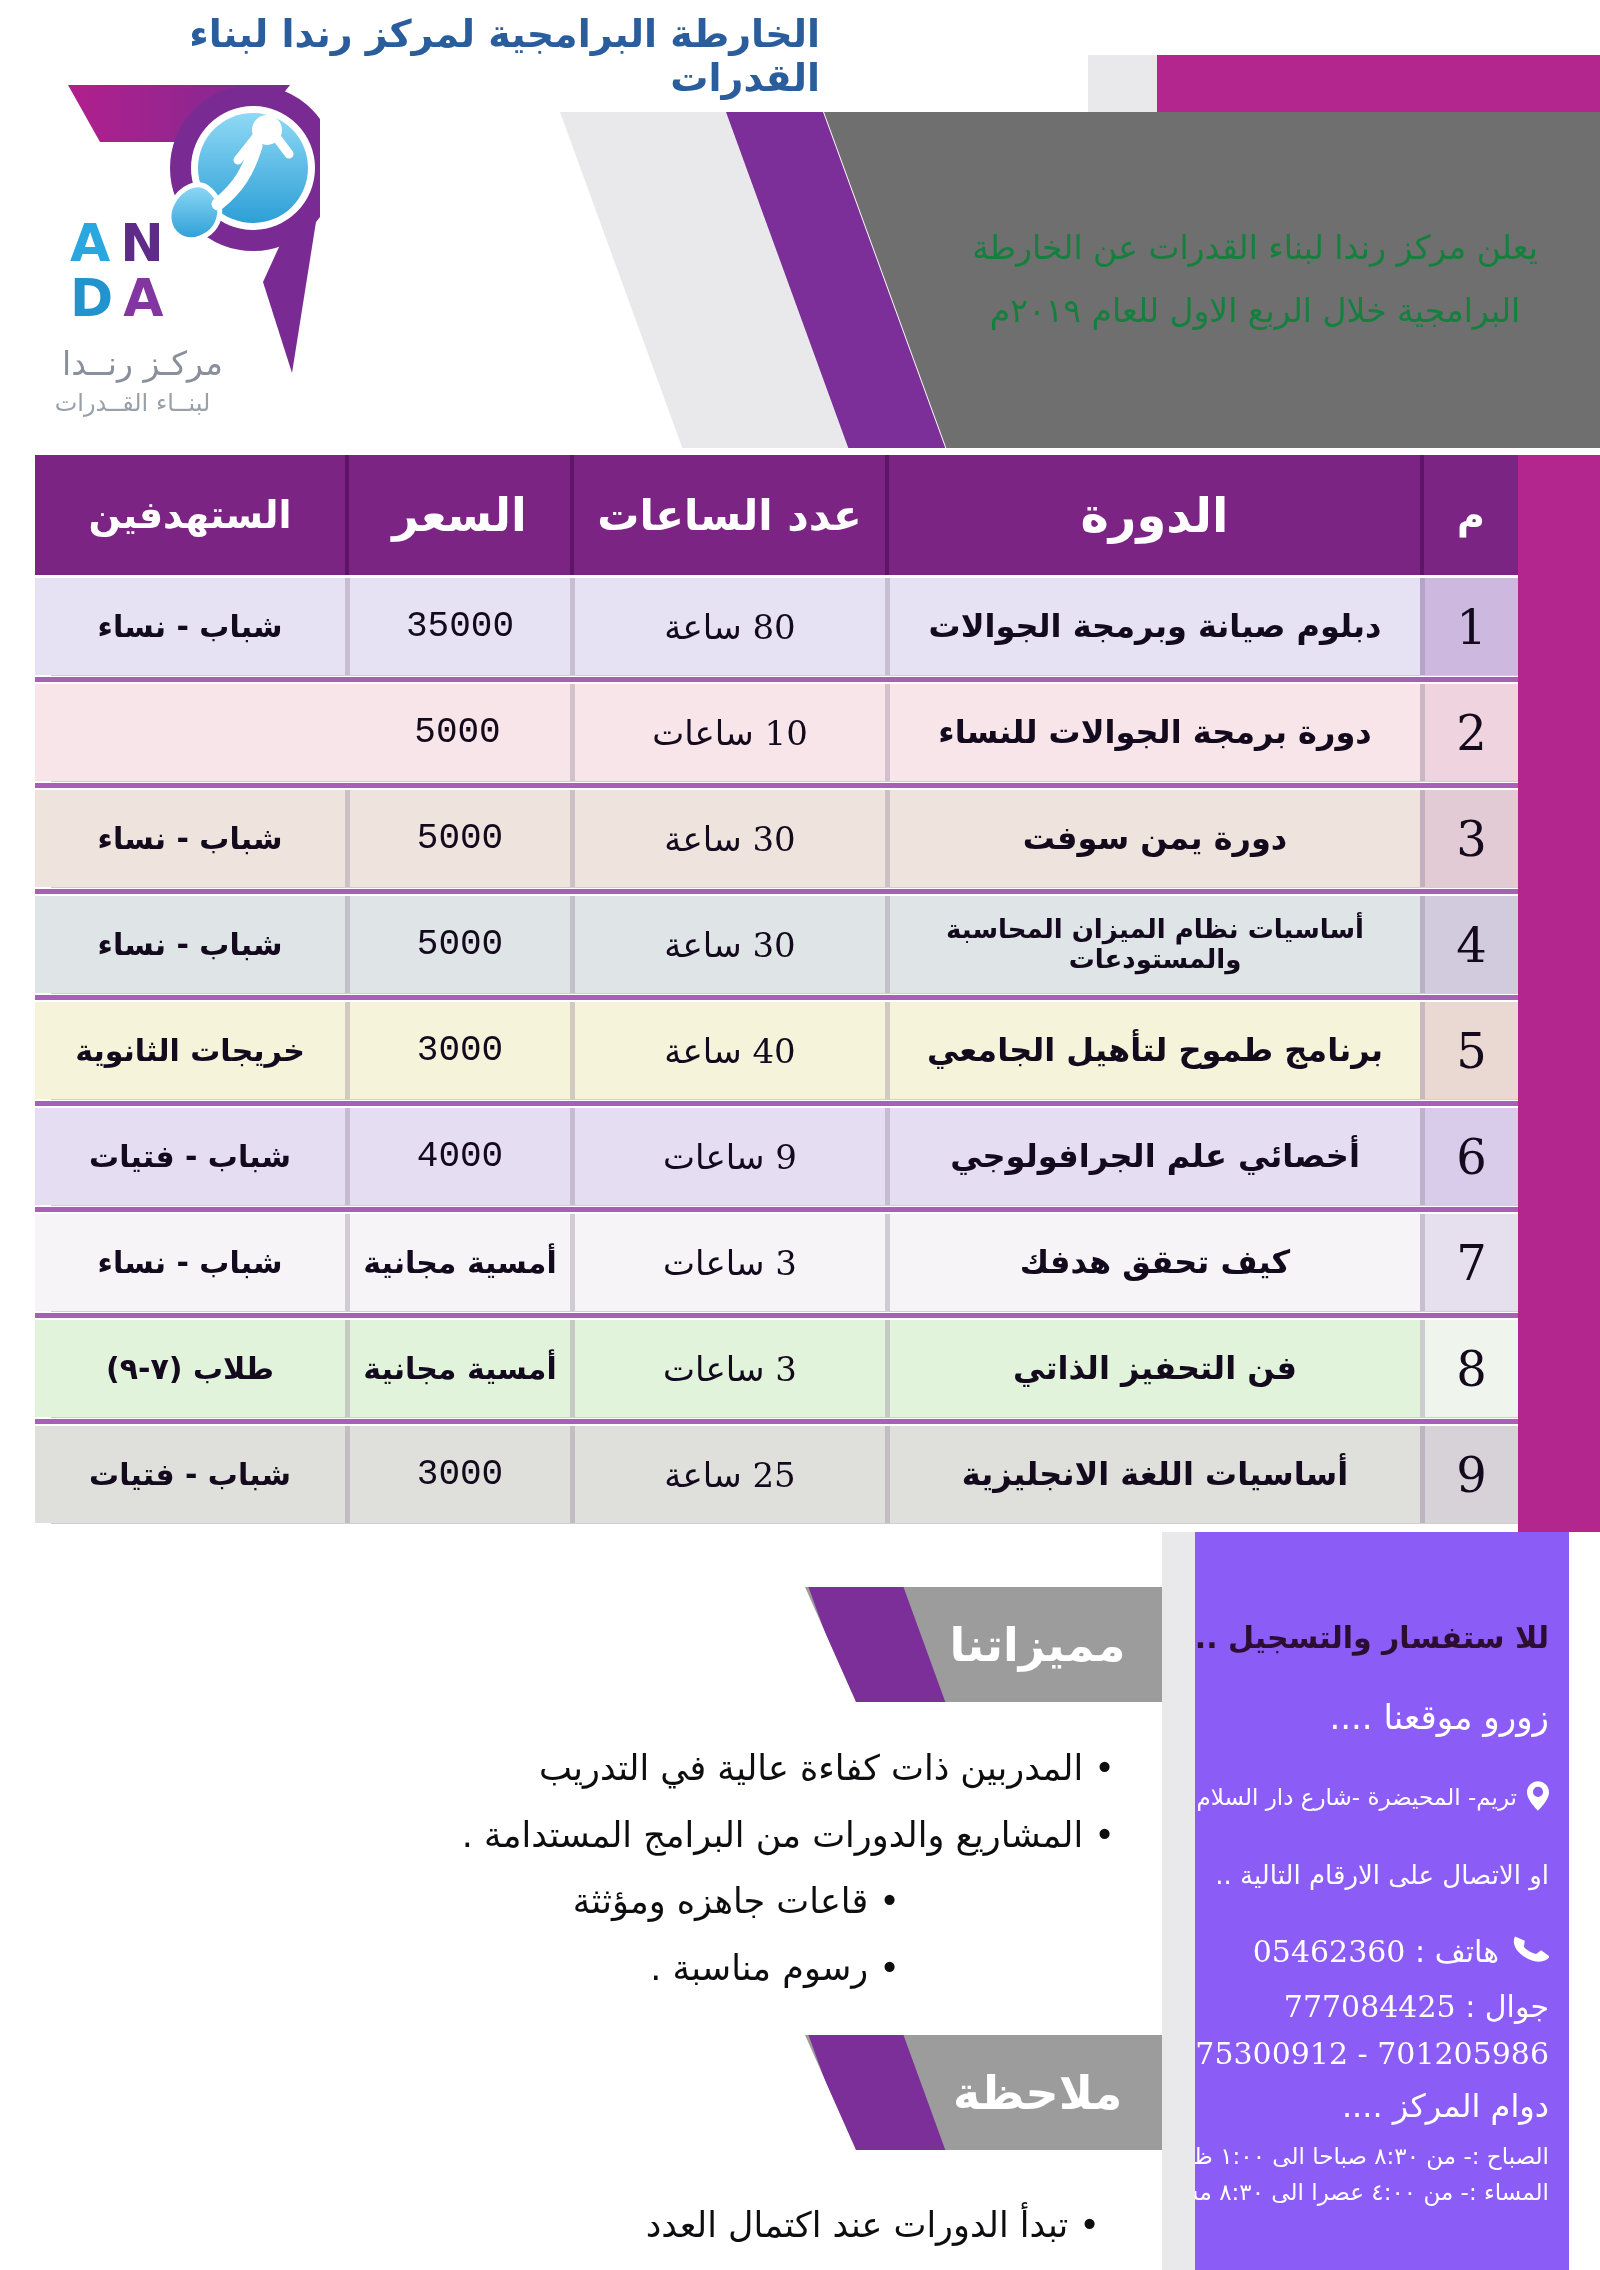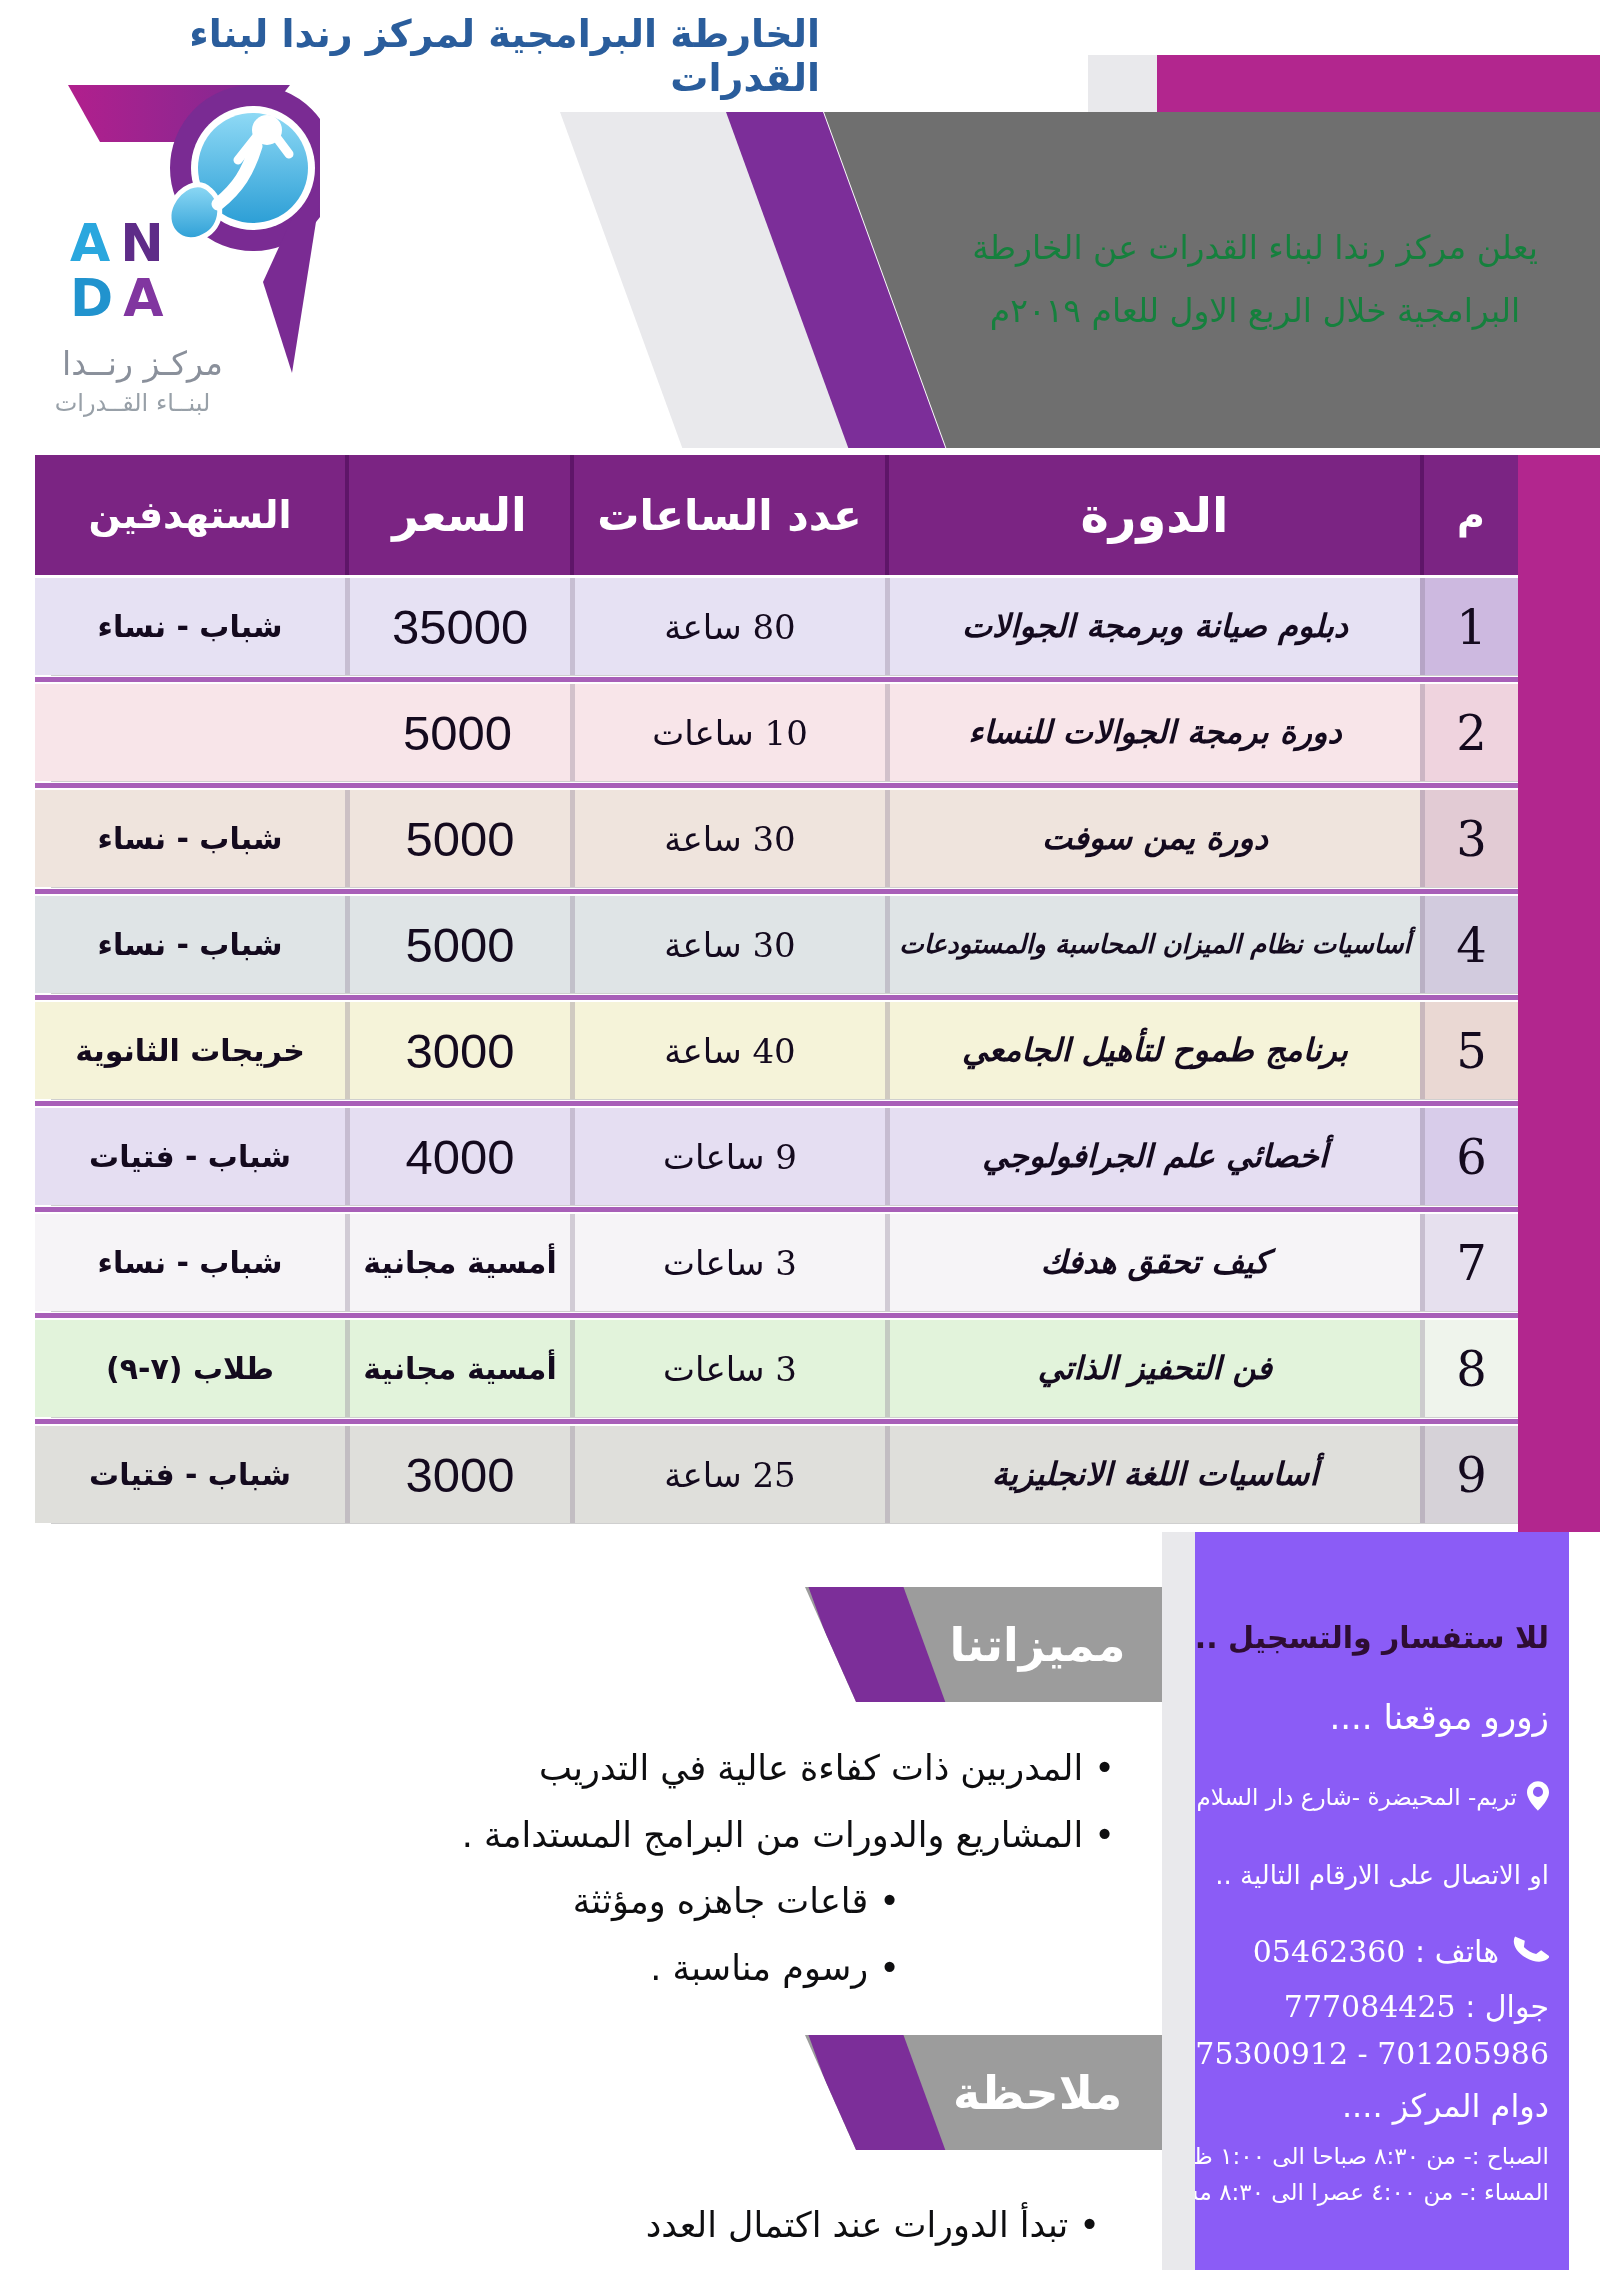--- a/index.html
+++ b/index.html
@@ -41,24 +41,24 @@
   .h-price{font-size:46px;} .h-target{font-size:38px;}
 
   .tbody{left:35px;top:578px;width:1483px;}
   .trow{position:relative;height:97px;margin-bottom:9px;
         box-shadow:14px 3px 0 -2px rgba(130,130,130,.38);}
   .trow::after{content:'';position:absolute;left:0;right:0;bottom:-7px;height:5px;background:#a85fb8;}
   .tbody .trow:last-child::after{display:none;}
   .c{display:flex;align-items:center;justify-content:center;color:#140a1e;}
   .trow>.c:not(:last-child){border-left:5px solid rgba(140,125,150,.35);}
   .c-num{font-family:"DejaVu Serif","DejaVu Sans",serif;font-size:48px;}
-  .c-course{font-weight:bold;font-size:32px;text-align:center;line-height:1.15;padding:0 8px;font-style:italic;}
+  .c-course{font-weight:bold;font-size:32px;text-align:center;line-height:1.15;padding:0 8px;}
   .tbody .trow:nth-child(4) .c-course{font-size:26px;}
   .c-hours{font-family:"DejaVu Serif","DejaVu Sans",serif;font-size:34px;}
-  .c-price{font-family:Liberation Sans, sans-serif;font-size:49px;}
+  .c-price{font-family:Liberation Mono, monospace;font-size:36px;}
   .tbody .trow:nth-child(7) .c-price,.tbody .trow:nth-child(8) .c-price
         {font-family:"DejaVu Sans",sans-serif;font-size:30px;font-weight:bold;}
   .c-target{font-weight:bold;font-size:30px;}
 
   .strip-right-magenta{left:1518px;top:455px;width:82px;height:1077px;background:#b2268e;}
 
   
   .banner{width:365px;height:115px;background:#9c9c9c;
           clip-path:polygon(0 0,100% 0,100% 100%,14% 100%);}
   .banner .notch{position:absolute;left:2px;top:-4px;width:95px;height:126px;background:#7c2e99;

